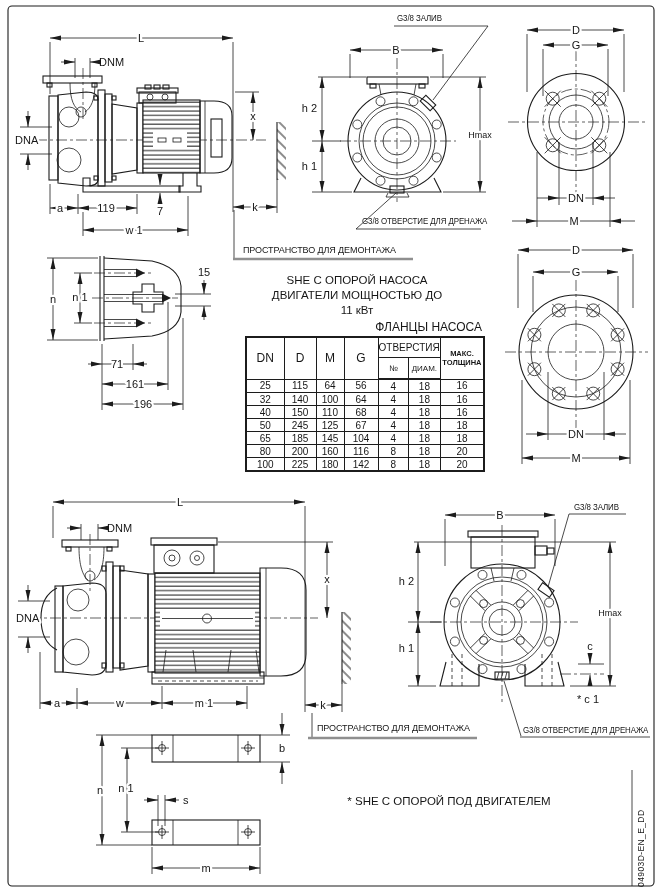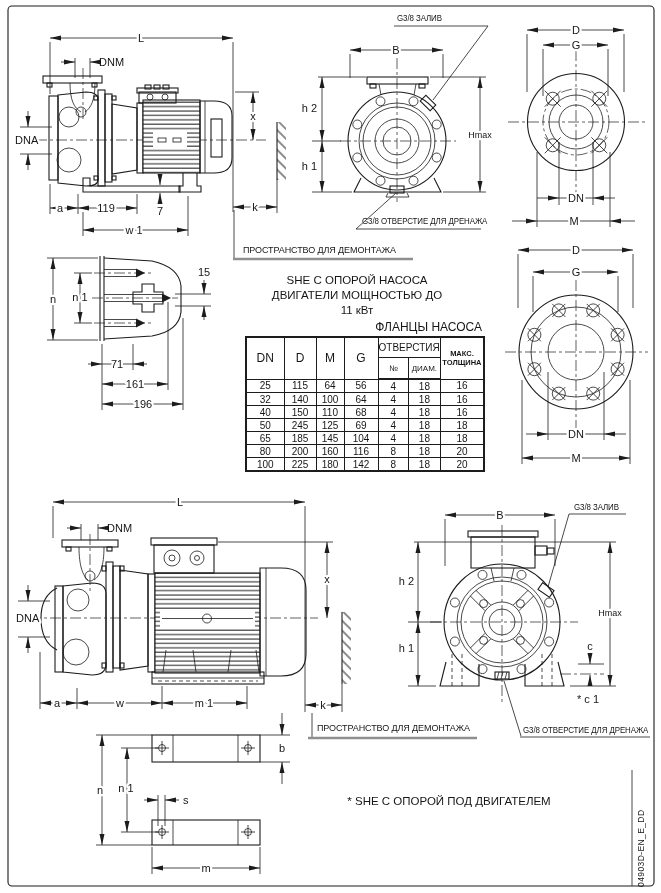--- a/index.html
+++ b/index.html
@@ -574,21 +574,21 @@
           <td>110</td>
           <td>68</td>
           <td>4</td>
           <td>18</td>
           <td>16</td>
         </tr>
   <tr>
           <td>50</td>
           <td>245</td>
           <td>125</td>
-          <td>69</td>
+          <td>67</td>
           <td>4</td>
           <td>18</td>
           <td>18</td>
         </tr>
   <tr>
           <td>65</td>
           <td>185</td>
           <td>145</td>
           <td>104</td>
           <td>4</td>

